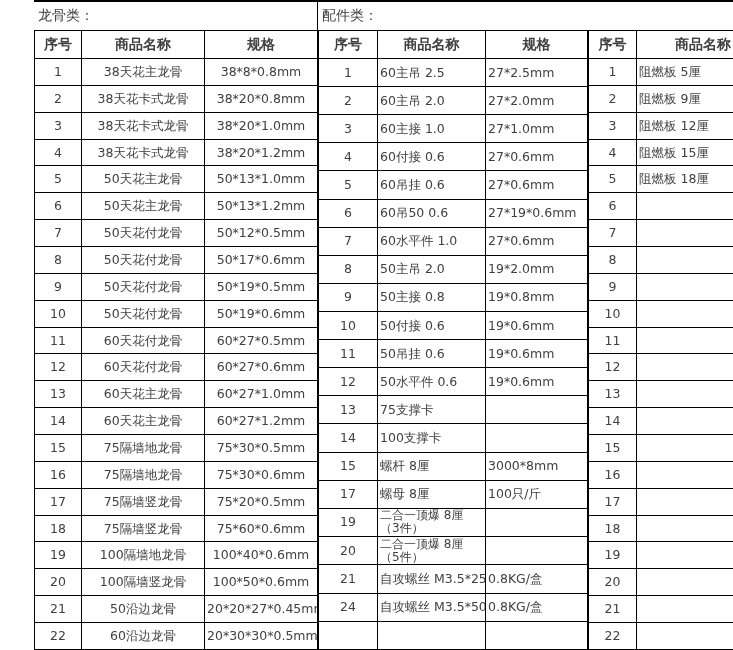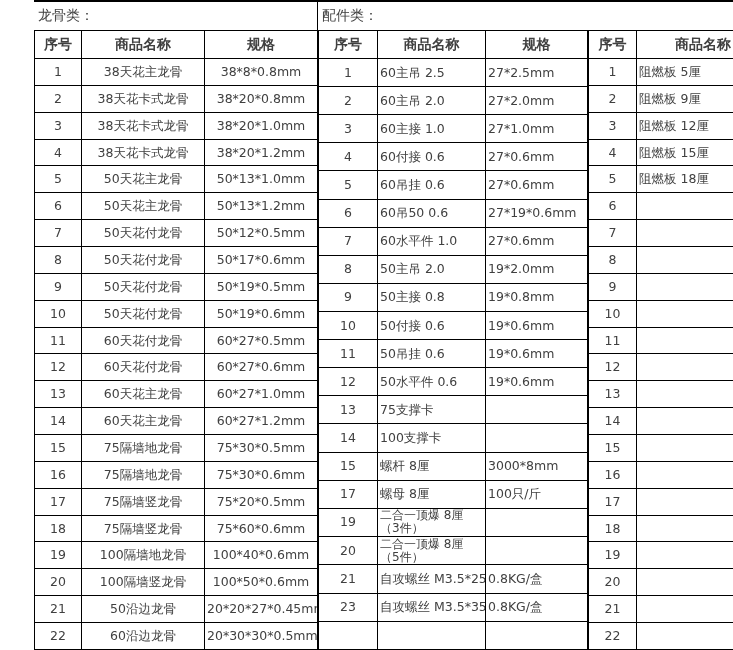--- a/index.html
+++ b/index.html
@@ -308,22 +308,22 @@
             <td class="left multiline">二合一顶爆 8厘
 （5件）</td>
             <td class="left"></td>
           </tr>
           <tr>
             <td class="center">21</td>
             <td class="left">自攻螺丝 M3.5*25</td>
             <td class="left">0.8KG/盒</td>
           </tr>
           <tr>
-            <td class="center">23</td>
-            <td class="left">自攻螺丝 M3.5*35</td>
+            <td class="center">24</td>
+            <td class="left">自攻螺丝 M3.5*50</td>
             <td class="left">0.8KG/盒</td>
           </tr>
           <tr>
             <td class="center"></td>
             <td class="left"></td>
             <td class="left"></td>
           </tr>
         </tbody>
       </table>
     <table id="tbl2">

